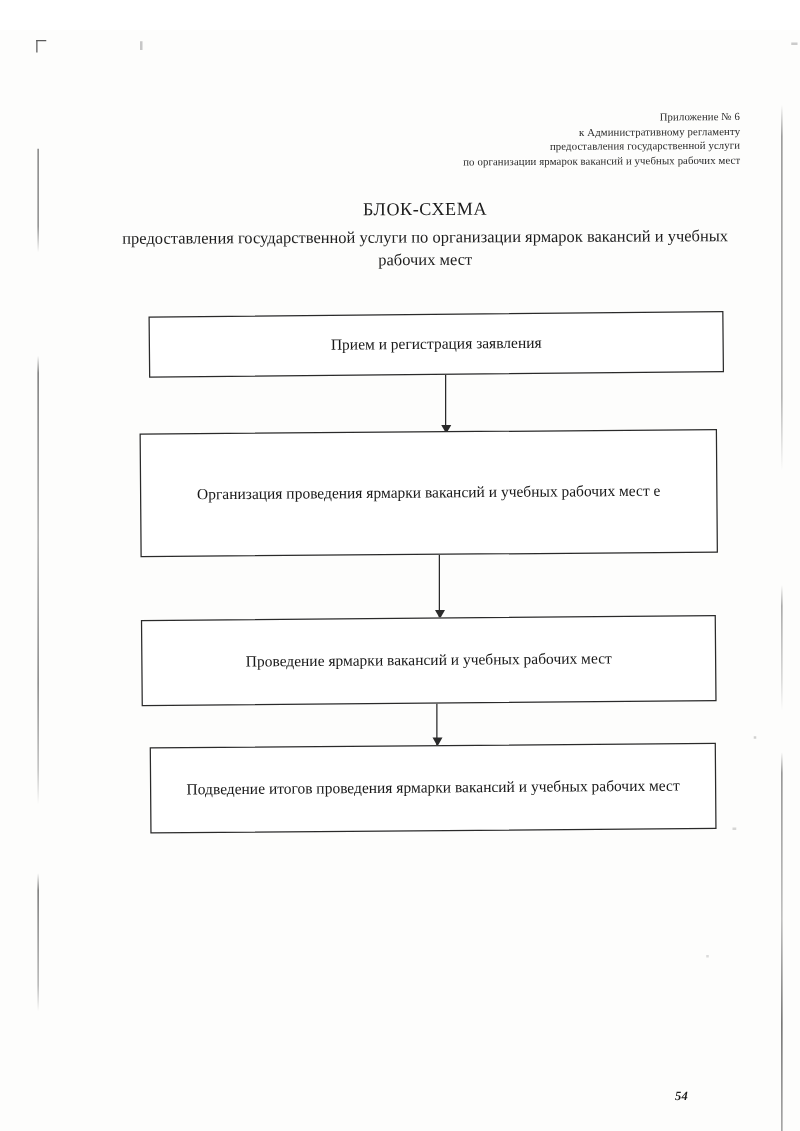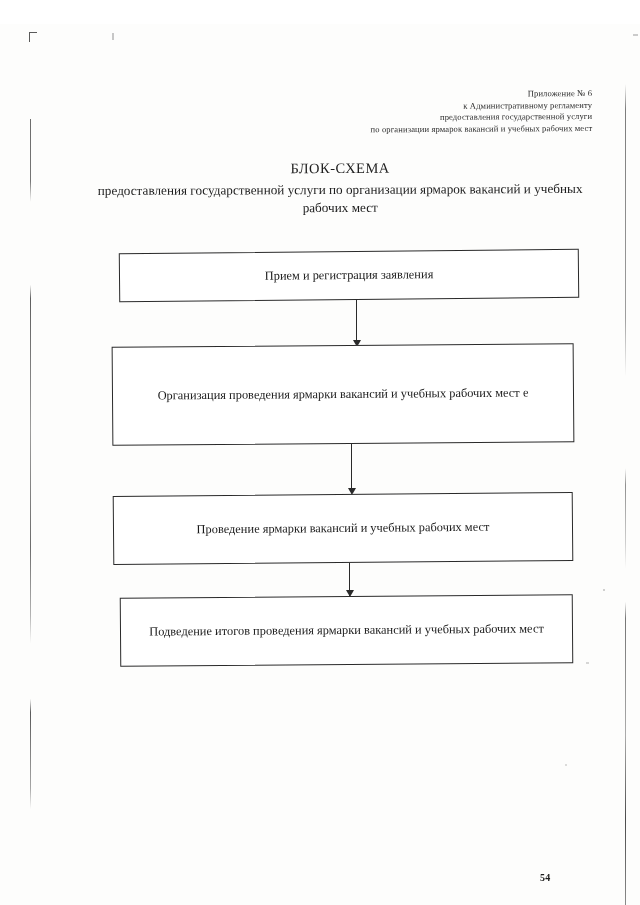--- a/index.html
+++ b/index.html
@@ -194,20 +194,21 @@
 
   
   .page-number {
     position: absolute;
     left: 540px;
     top: 848px;
     font-size: 10px;
     font-weight: bold;
     color: #1c1c1c;
     letter-spacing: .3px;
+    font-style: italic;
   }
 </style>
 </head>
 <body>
 
 <div class="page">
 
   <div class="corner-mark"></div>
   <div class="scan-line-left"></div>
   <div class="scan-line-right"></div>

